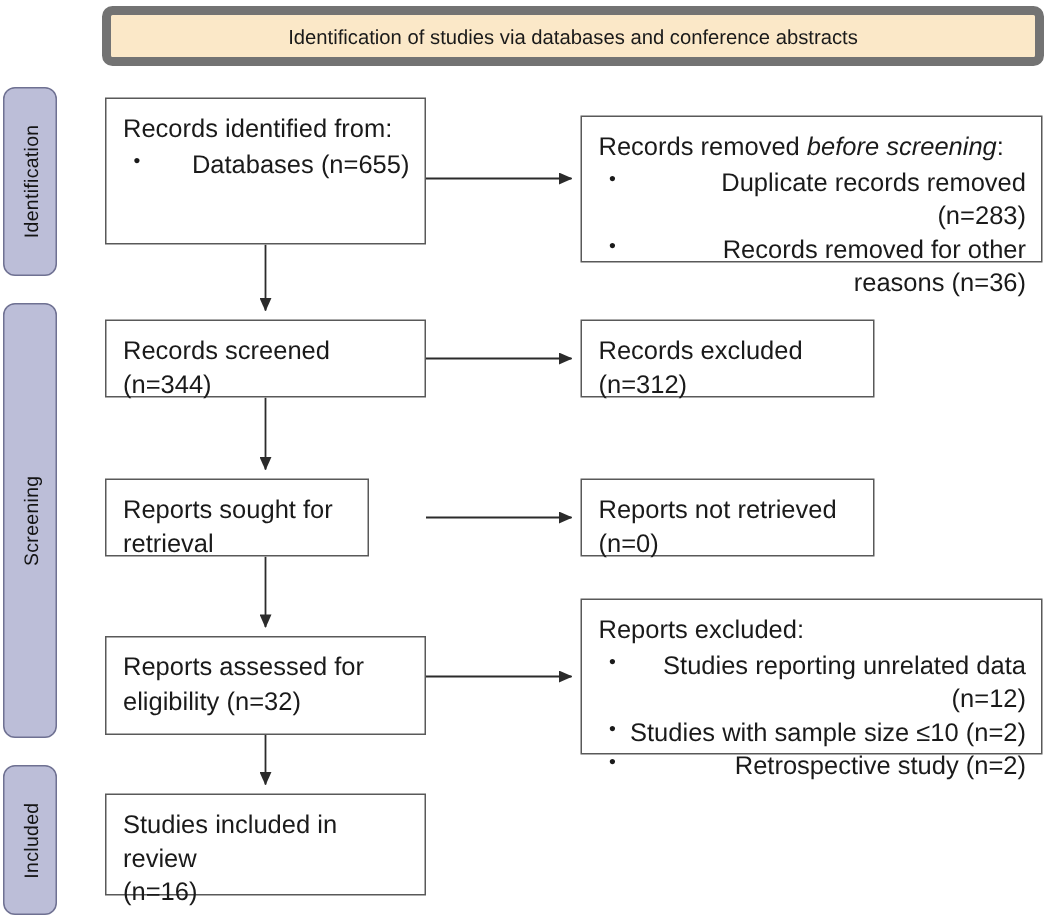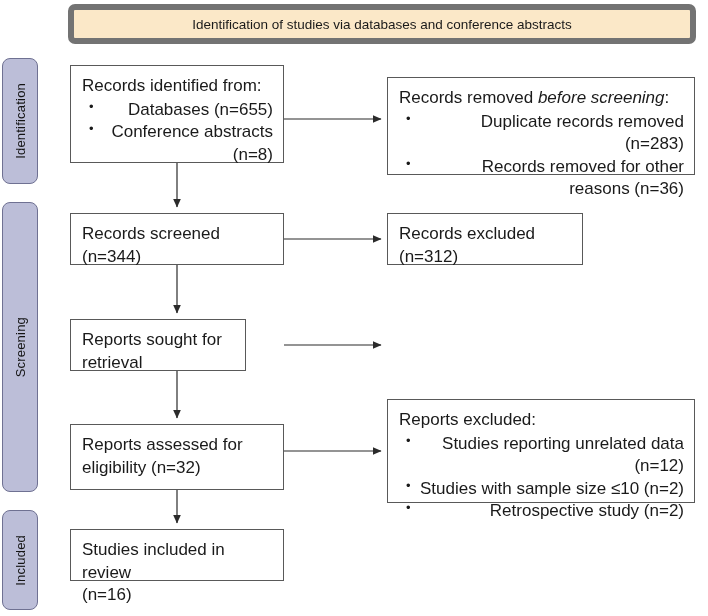--- a/index.html
+++ b/index.html
@@ -89,21 +89,21 @@
 
   
   .box-identified { left: 70px;  top: 65px;  width: 214px; height: 98px; }
   .box-removed    { left: 387px; top: 77px;  width: 308px; height: 98px; }
   .box-screened   { left: 70px;  top: 213px; width: 214px; height: 52px; }
   .box-excluded   { left: 387px; top: 213px; width: 196px; height: 52px; }
   .box-sought     { left: 70px;  top: 319px; width: 176px; height: 52px; }
   .box-notretr    { left: 387px; top: 319px; width: 196px; height: 52px; }
   .box-assessed   { left: 70px;  top: 424px; width: 214px; height: 66px; }
   .box-repexcl    { left: 387px; top: 399px; width: 308px; height: 104px; }
-  .box-included   { left: 70px;  top: 529px; width: 214px; height: 52px; }
+  .box-included   { left: 70px;  top: 529px; width: 214px; height: 68px; }
 
   svg.connectors {
     position: absolute;
     left: 0; top: 0;
     width: 708px; height: 616px;
     pointer-events: none;
   }
 </style>
 </head>
 <body>
@@ -147,21 +147,20 @@
     <span>Screening</span>
   </div>
   <div class="stage stage-included">
     <span>Included</span>
   </div>
 
   <div class="box box-identified">
     <p class="title">Records identified from:</p>
     <ul>
       <li>Databases (n=655)</li>
-      <li>Conference abstracts (n=8)</li>
     </ul>
   </div>
 
   <div class="box box-removed">
     <p class="title"><span>Records removed </span><em>before screening</em><span>:</span></p>
     <ul>
       <li>Duplicate records removed (n=283)</li>
       <li>Records removed for other reasons (n=36)</li>
     </ul>
   </div>
@@ -173,20 +172,24 @@
 
   <div class="box box-excluded">
     <p class="line">Records excluded</p>
     <p class="line">(n=312)</p>
   </div>
 
   <div class="box box-sought">
     <p class="line">Reports sought for retrieval</p>
   </div>
 
+  <div class="box box-notretr">
+    <p class="line">Reports not retrieved</p>
+    <p class="line">(n=0)</p>
+  </div>
 
   <div class="box box-assessed">
     <p class="line">Reports assessed for</p>
     <p class="line">eligibility (n=32)</p>
   </div>
 
   <div class="box box-repexcl">
     <p class="title">Reports excluded:</p>
     <ul>
       <li>Studies reporting unrelated data (n=12)</li>

